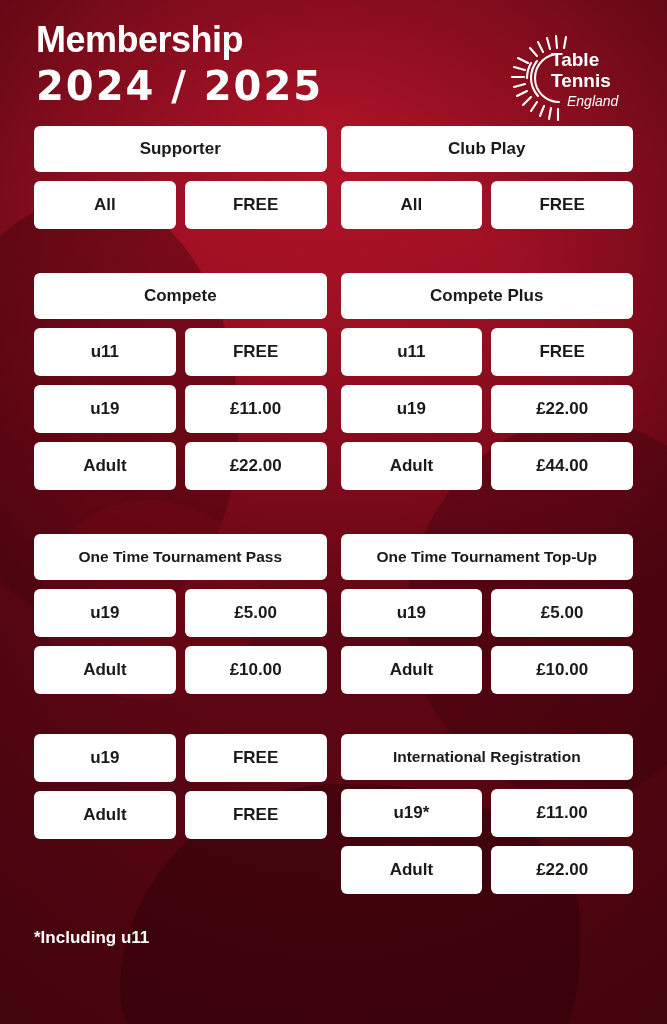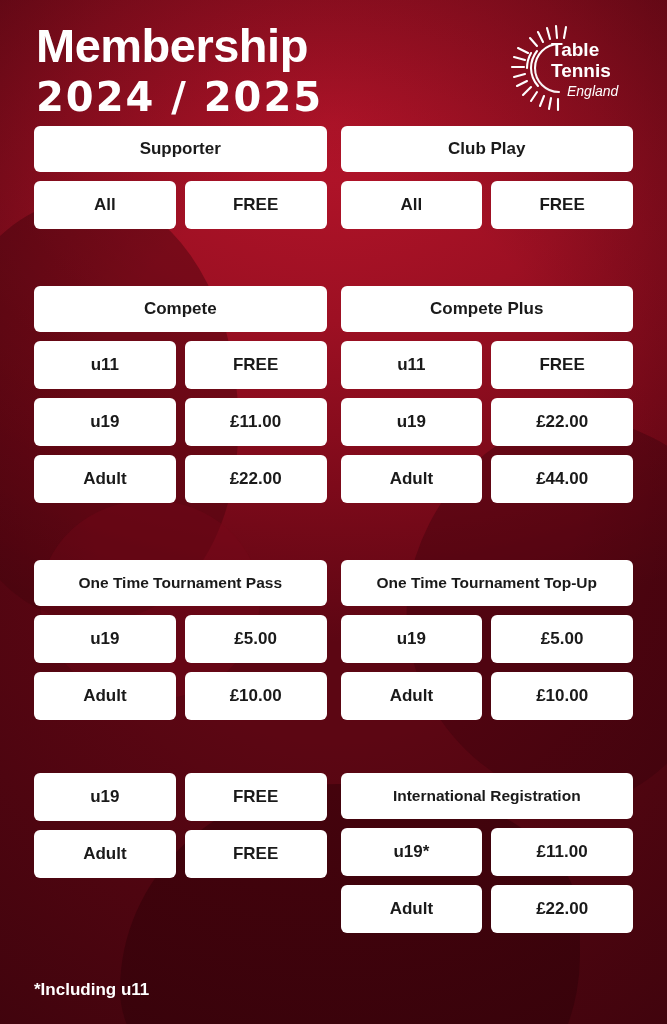--- a/index.html
+++ b/index.html
@@ -64,40 +64,40 @@
   }
 
   
   .header {
     position: relative;
     height: 126px;
     padding-top: 22px;
     box-sizing: border-box;
   }
   .title {
-    font-size: 47px;
+    font-size: 36px;
     font-weight: bold;
     color: #ffffff;
     letter-spacing: -0.5px;
     line-height: 1.02;
     margin: 0;
     padding-left: 2px;
   }
   .subtitle {
     font-size: 40px;
     font-weight: bold;
     color: #ffffff;
     letter-spacing: 2px;
     margin: 4px 0 0 2px;
     font-family: "DejaVu Sans", sans-serif;
   }
   .logo {
     position: absolute;
     right: 6px;
-    top: 16px;
+    top: 26px;
     width: 136px;
     height: 104px;
     text-decoration: underline;
   }
   .logo svg { display: block; }
 
   
   .group {
     display: flex;
     gap: 14px;
@@ -128,21 +128,21 @@
     padding: 0 6px;
   }
   .head-cell.small {
     font-size: 15.5px;
   }
   .row {
     display: flex;
     gap: 9px;
     margin-bottom: 9px;
   }
-  .row:last-child { margin-bottom: 13px; }
+  .row:last-child { margin-bottom: 0; }
   .row .cell {
     height: 48px;
     font-size: 17px;
     flex: 1 1 0;
   }
   .footnote {
     text-align: center;
     color: #ffffff;
     font-size: 17px;
     font-weight: bold;

